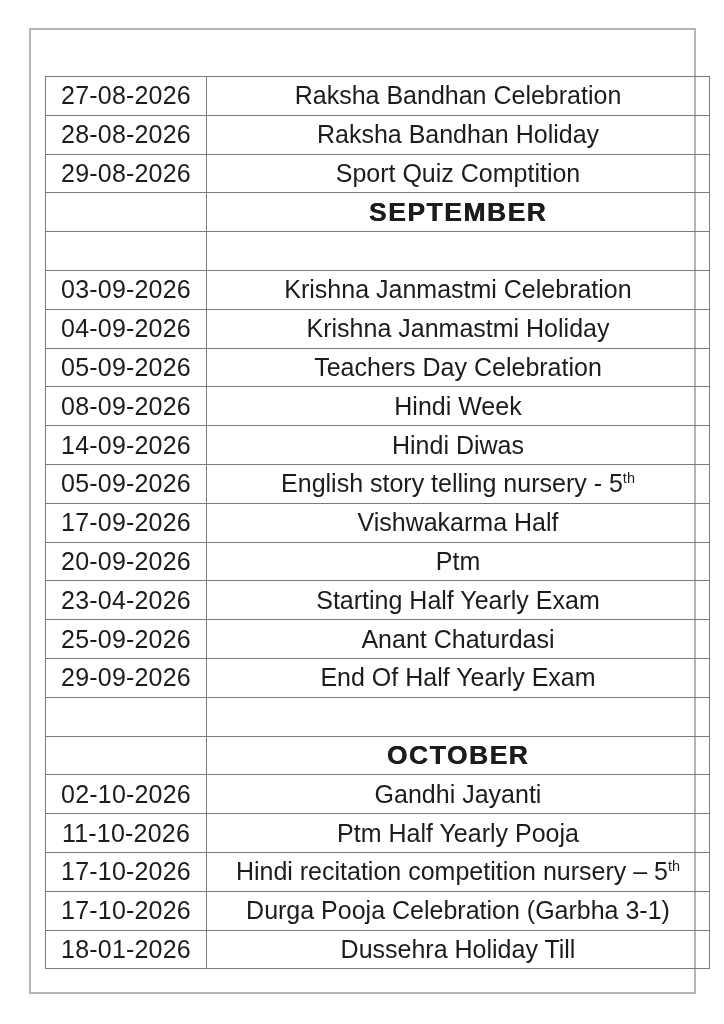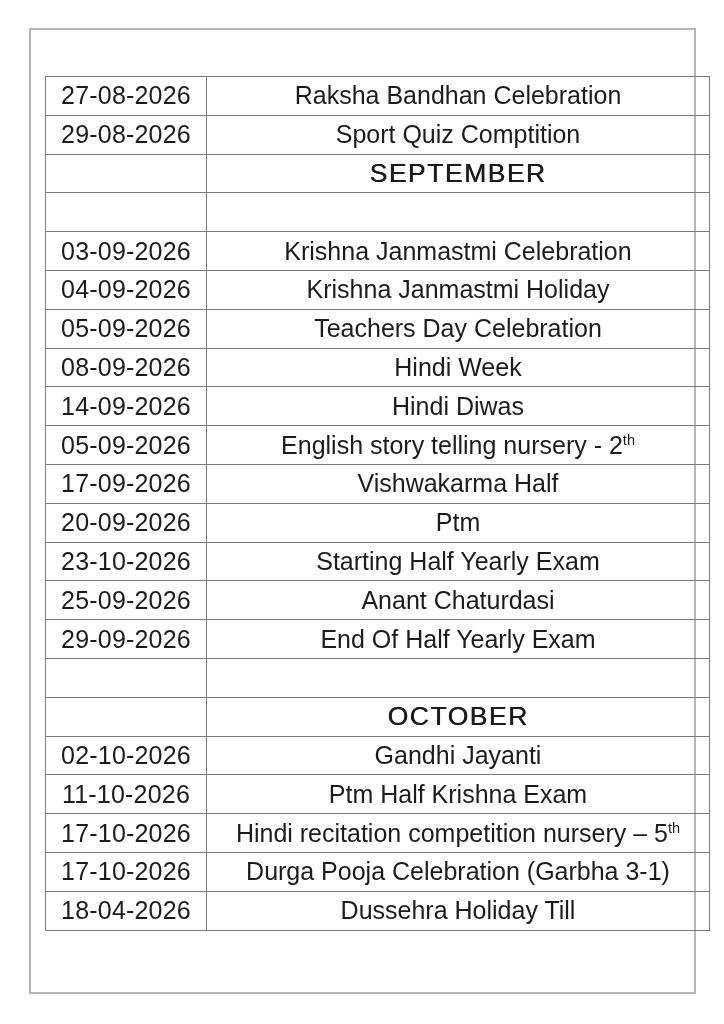--- a/index.html
+++ b/index.html
@@ -47,41 +47,45 @@
   td.date-cell {
     width: 152px;
     font-size: 25px;
     letter-spacing: 0.2px;
   }
   td.event-cell {
     width: 494px;
     font-size: 25px;
   }
   td.event-cell.month-cell {
-    font-weight: normal;
+    font-weight: bold;
     font-size: 26.5px;
     letter-spacing: 1.5px;
     text-shadow: 0.5px 0 0 currentColor;
   }
   td.event-cell sup {
     font-size: 0.58em;
     vertical-align: super;
     line-height: 0;
   }
 </style>
 </head>
 <body style="--bg: #ffffff; --text: #1c1c1c; --table-border: #7b7b7b; --frame-border: #b5b5b5;">
 
 <div class="page-frame"></div>
 
 <table class="calendar">
   <tbody>
       <tr>
         <td class="date-cell">27-08-2026</td>
         <td class="event-cell"><span>Raksha Bandhan Celebration</span></td>
+      </tr>
+      <tr>
+        <td class="date-cell">28-08-2026</td>
+        <td class="event-cell"><span>Raksha Bandhan Holiday</span></td>
       </tr>
       <tr>
         <td class="date-cell">29-08-2026</td>
         <td class="event-cell"><span>Sport Quiz Comptition</span></td>
       </tr>
       <tr>
         <td class="date-cell"></td>
         <td class="event-cell month-cell"><span>SEPTEMBER</span></td>
       </tr>
       <tr>
@@ -103,32 +107,32 @@
       <tr>
         <td class="date-cell">08-09-2026</td>
         <td class="event-cell"><span>Hindi Week</span></td>
       </tr>
       <tr>
         <td class="date-cell">14-09-2026</td>
         <td class="event-cell"><span>Hindi Diwas</span></td>
       </tr>
       <tr>
         <td class="date-cell">05-09-2026</td>
-        <td class="event-cell"><span>English story telling nursery - 2</span><sup>th</sup></td>
+        <td class="event-cell"><span>English story telling nursery - 5</span><sup>th</sup></td>
       </tr>
       <tr>
         <td class="date-cell">17-09-2026</td>
         <td class="event-cell"><span>Vishwakarma Half</span></td>
       </tr>
       <tr>
         <td class="date-cell">20-09-2026</td>
         <td class="event-cell"><span>Ptm</span></td>
       </tr>
       <tr>
-        <td class="date-cell">23-10-2026</td>
+        <td class="date-cell">23-04-2026</td>
         <td class="event-cell"><span>Starting Half Yearly Exam</span></td>
       </tr>
       <tr>
         <td class="date-cell">25-09-2026</td>
         <td class="event-cell"><span>Anant Chaturdasi</span></td>
       </tr>
       <tr>
         <td class="date-cell">29-09-2026</td>
         <td class="event-cell"><span>End Of Half Yearly Exam</span></td>
       </tr>
@@ -139,28 +143,28 @@
       <tr>
         <td class="date-cell"></td>
         <td class="event-cell month-cell"><span>OCTOBER</span></td>
       </tr>
       <tr>
         <td class="date-cell">02-10-2026</td>
         <td class="event-cell"><span>Gandhi Jayanti</span></td>
       </tr>
       <tr>
         <td class="date-cell">11-10-2026</td>
-        <td class="event-cell"><span>Ptm Half Krishna Exam</span></td>
+        <td class="event-cell"><span>Ptm Half Yearly Pooja</span></td>
       </tr>
       <tr>
         <td class="date-cell">17-10-2026</td>
         <td class="event-cell"><span>Hindi recitation competition nursery – 5</span><sup>th</sup></td>
       </tr>
       <tr>
         <td class="date-cell">17-10-2026</td>
         <td class="event-cell"><span>Durga Pooja Celebration (Garbha 3-1)</span></td>
       </tr>
       <tr>
-        <td class="date-cell">18-04-2026</td>
+        <td class="date-cell">18-01-2026</td>
         <td class="event-cell"><span>Dussehra Holiday Till</span></td>
       </tr>
     </tbody>
 </table>
 
 </body></html>

